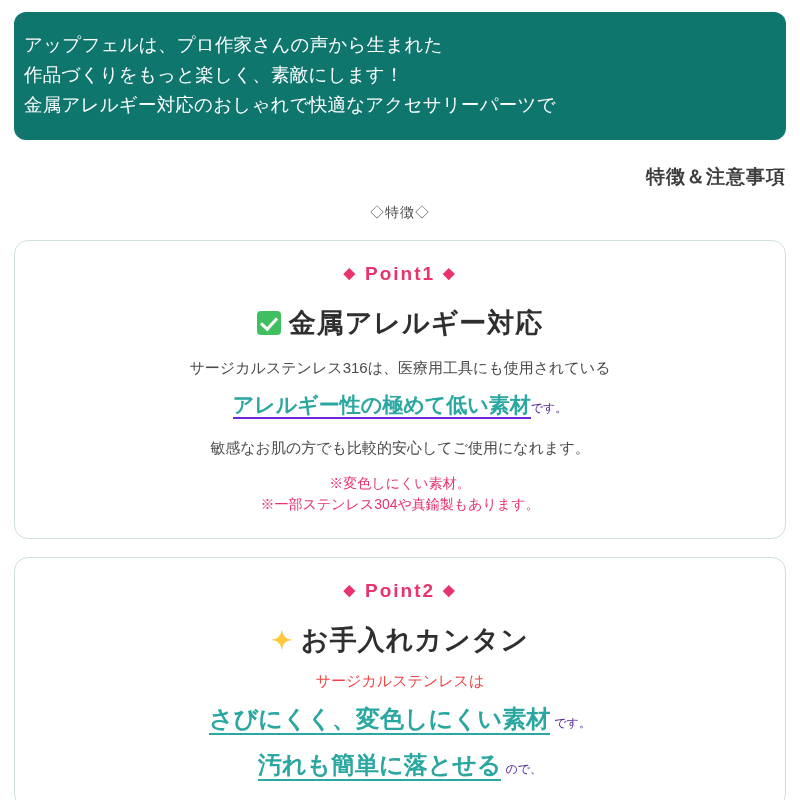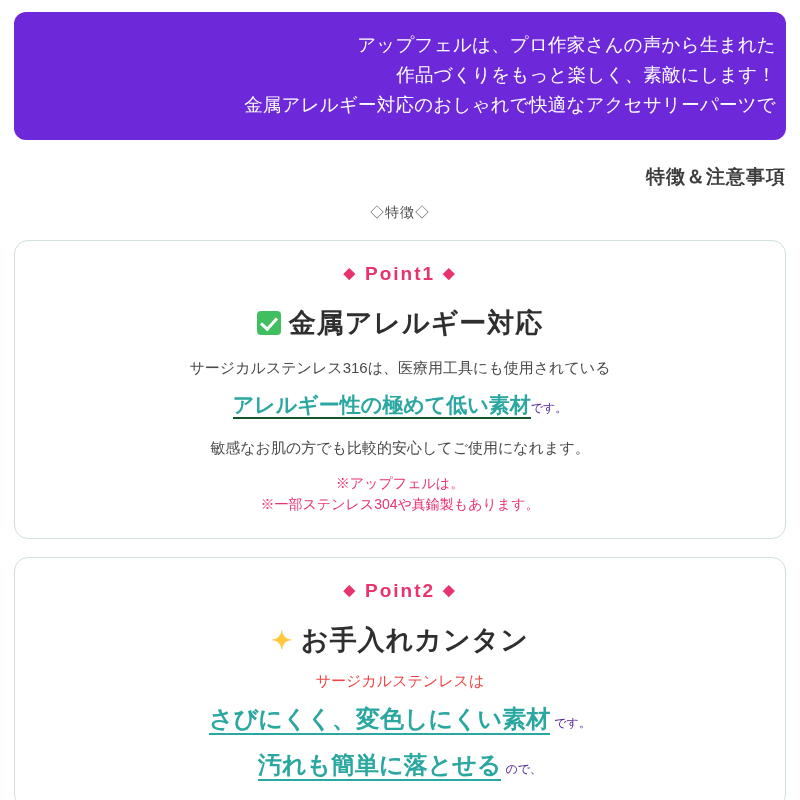--- a/index.html
+++ b/index.html
@@ -18,24 +18,24 @@
     width: 800px;
     height: 800px;
     position: relative;
     box-sizing: border-box;
     padding: 0 14px;
   }
 
   
   .hero {
     margin: 12px 0 0 0;
-    background: #6d28d9;
+    background: #0f766e;
     border-radius: 12px;
     color: #ffffff;
-    text-align: right;
+    text-align: left;
     padding: 18px 10px 20px 10px;
     line-height: 1.62;
     font-size: 18.5px;
     letter-spacing: 0.2px;
   }
   .hero .line { display: block; }
 
   
   .section-title {
     text-align: right;
@@ -112,21 +112,21 @@
     margin-top: 16px;
     line-height: 1.5;
     color: #4a4a4a;
   }
   .body-line.tight { margin-top: 10px; }
 
   .hl {
     color: #2aa7a0;
     font-size: 21px;
     font-weight: bold;
-    border-bottom: 2px solid #14532d;
+    border-bottom: 2px solid #6d28d9;
     padding-bottom: 1px;
   }
   .hl-lg {
     color: #2aa7a0;
     font-size: 24px;
     font-weight: bold;
     border-bottom: 2px solid #2aa7a0;
     padding-bottom: 1px;
   }
   .tail {
@@ -164,21 +164,21 @@
       <span class="diamond">◆</span><span>Point1</span><span class="diamond">◆</span>
     </div>
     <div class="point-head">
       <span class="check-box"></span><span>金属アレルギー対応</span>
     </div>
     <div class="body-line">サージカルステンレス316は、医療用工具にも使用されている</div>
     <div class="body-line tight">
       <span class="hl">アレルギー性の極めて低い素材</span><span class="tail">です。</span>
     </div>
     <div class="body-line">敏感なお肌の方でも比較的安心してご使用になれます。</div>
-    <div class="note first">※アップフェルは。</div>
+    <div class="note first">※変色しにくい素材。</div>
     <div class="note">※一部ステンレス304や真鍮製もあります。</div>
   </div>
 
   <div class="card">
     <div class="point-label">
       <span class="diamond">◆</span><span>Point2</span><span class="diamond">◆</span>
     </div>
     <div class="point-head">
       <span class="sparkle">✦</span><span>お手入れカンタン</span>
     </div>

